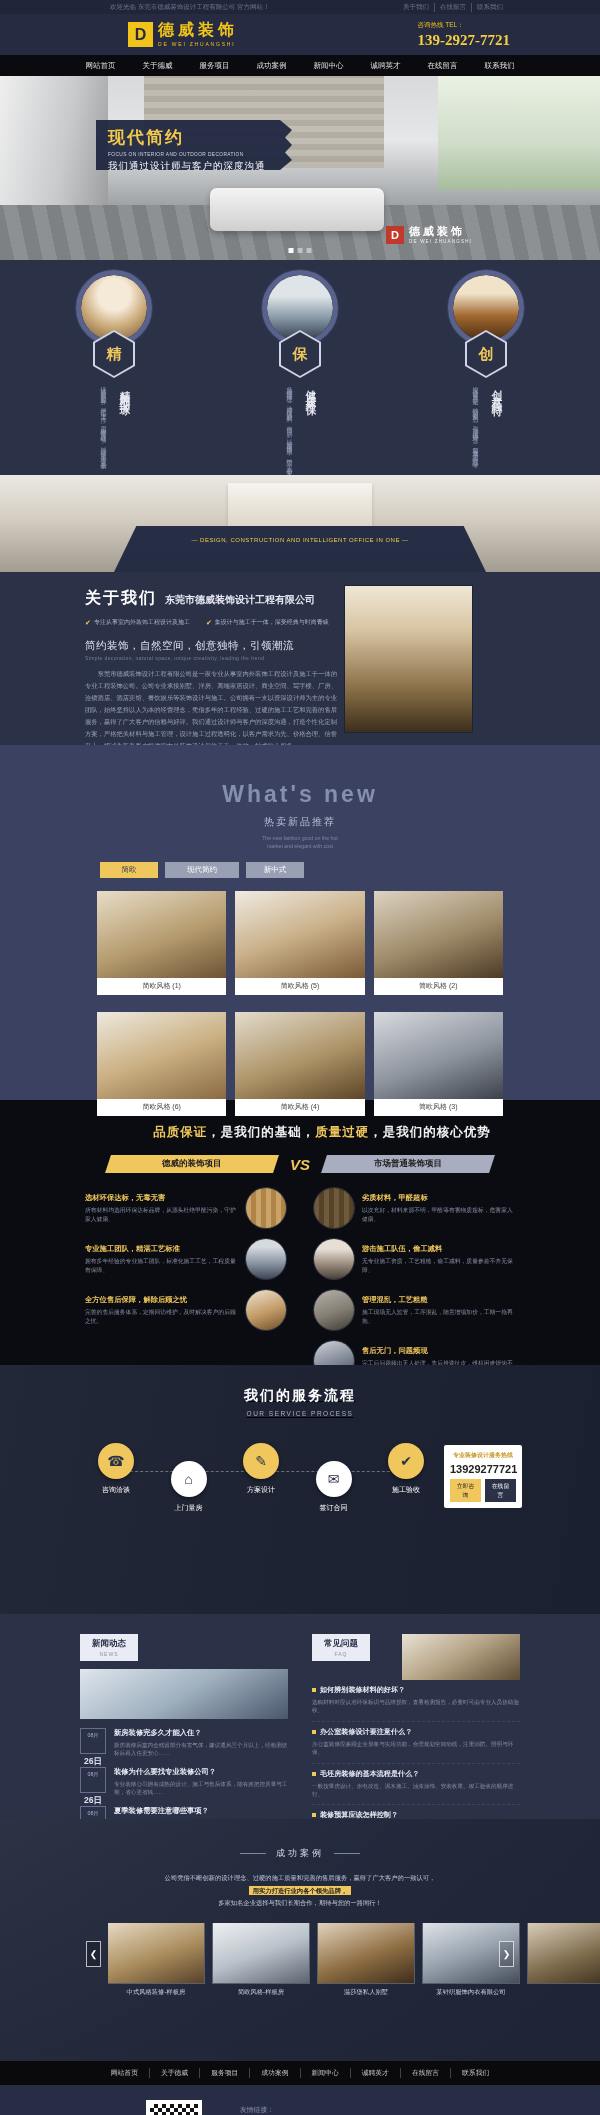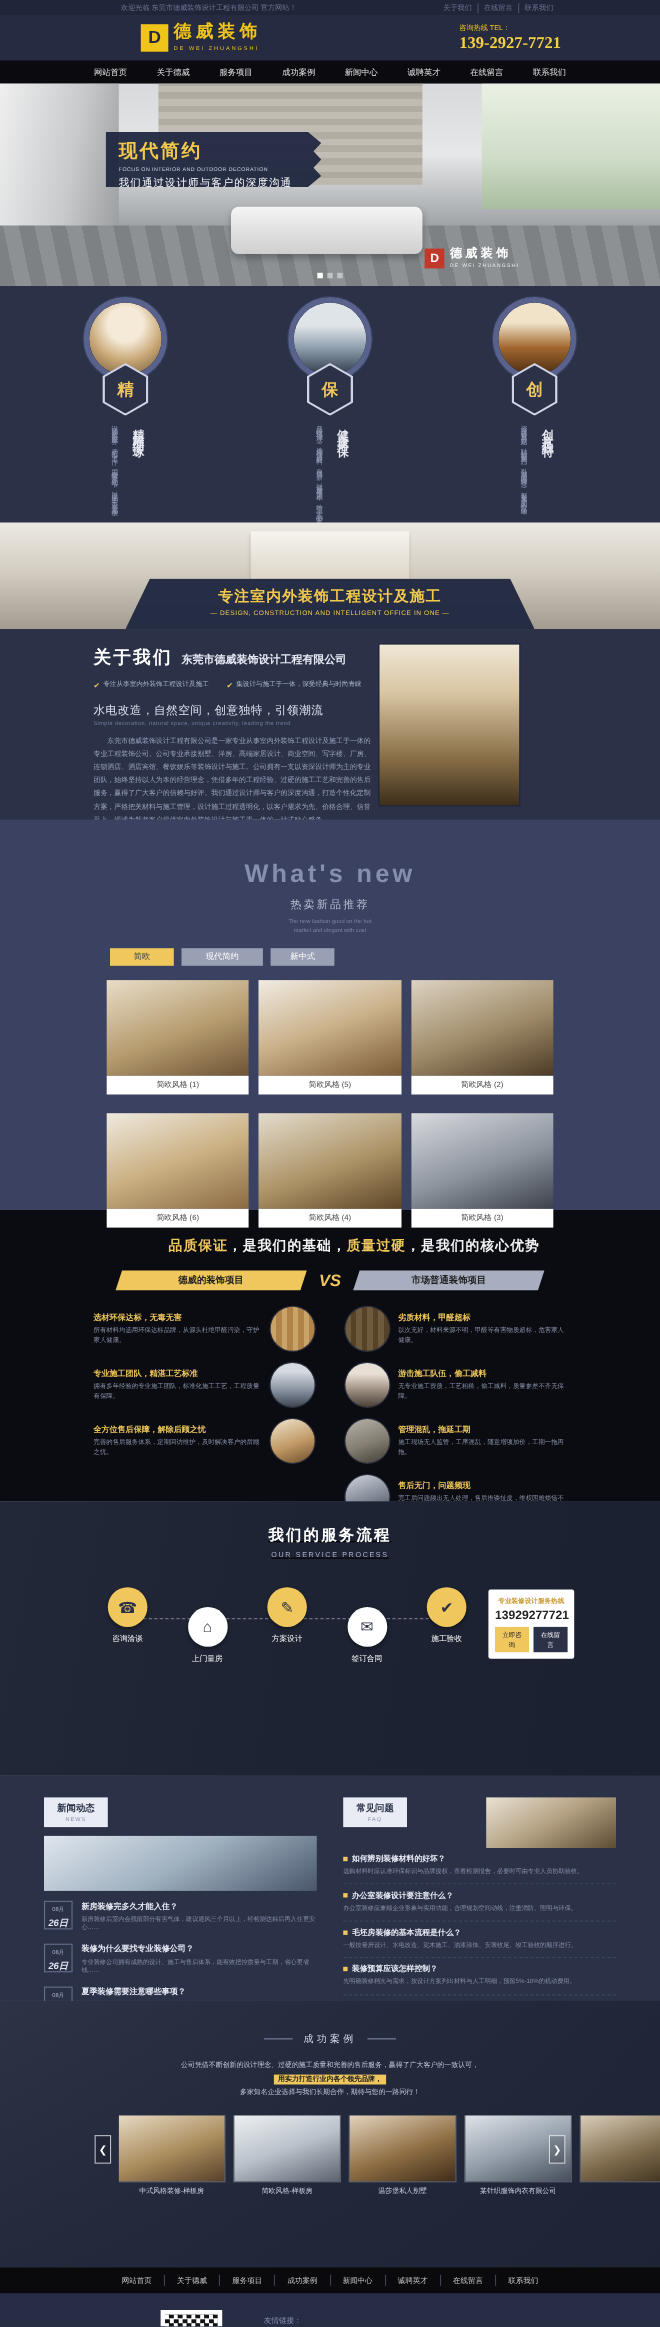--- a/index.html
+++ b/index.html
@@ -155,30 +155,30 @@
   .pr-label{margin-top:6px;font-size:7px;color:#ffffff;}
   .pr-hotline{position:absolute;right:78px;top:80px;width:78px;background:#ffffff;border-radius:2px;padding:6px;text-align:center;}
   .pr-h-title{font-size:6px;font-weight:bold;color:#c79a2e;}
   .pr-h-phone{font-size:11px;font-weight:bold;color:#222;margin:3px 0 4px;}
   .pr-h-btns{display:flex;gap:4px;justify-content:center;}
   .pr-btn{font-size:5.8px;padding:2.5px 6px;cursor:pointer;border:none;}
   .pr-btn.gold{background:#f0c75c;color:#222;}
   .pr-btn.navy{background:#2b3147;color:#fff;}
 
   
-  .newsfaq{height:205px;background:#2b3147;padding:20px 40px 0;display:flex;gap:24px;}
+  .newsfaq{height:205px;background:#2b3147;padding:20px 80px 0;display:flex;gap:24px;}
   .nf-col{flex:1;min-width:0;}
   .nf-tag{width:58px;height:27px;background:#e9ecf5;text-align:center;padding-top:4px;}
   .nf-tag-t{font-size:8.5px;font-weight:bold;color:#2b3147;}
   .nf-tag-e{font-size:5px;color:#8a90a8;margin-top:1px;letter-spacing:1px;}
   .news-img{margin-top:8px;height:50px;background:linear-gradient(150deg,#dfe6ee,#9fb0bf 50%,#49566b);}
   .news-item{display:flex;gap:8px;margin-top:9px;cursor:pointer;}
   .news-date{width:26px;height:26px;flex:none;border:1px solid #666e8c;text-align:center;padding-top:3px;}
   .news-m{font-size:5.2px;color:#aab2cc;}
-  .news-d{font-size:8.5px;font-weight:bold;color:#dfe3f0;margin-top:4px;font-style:italic;}
+  .news-d{font-size:8.5px;font-weight:bold;color:#dfe3f0;margin-top:17px;}
   .news-body{flex:1;min-width:0;}
   .news-t{font-size:7.3px;font-weight:bold;color:#e8ebf5;white-space:nowrap;overflow:hidden;text-overflow:ellipsis;}
   .news-desc{margin-top:3px;font-size:5.6px;color:#868da8;line-height:1.5;max-height:17px;overflow:hidden;}
   .faq-head{display:flex;justify-content:space-between;align-items:flex-start;}
   .faq-img{width:118px;height:46px;background:linear-gradient(150deg,#e8e2d4,#b3a082 50%,#5c4c33);}
   .faq-item{padding:5px 0 6px;border-bottom:1px dashed #3c4460;cursor:pointer;}
   .faq-q{font-size:7.1px;font-weight:bold;color:#e8ebf5;display:flex;align-items:center;gap:4px;}
   .faq-q::before{content:"";width:4px;height:4px;background:#f0c75c;flex:none;}
   .faq-a{margin-top:3px;font-size:5.6px;color:#868da8;line-height:1.5;max-height:17px;overflow:hidden;}
 
@@ -330,42 +330,41 @@
           <span class="vt-desc">资深设计师量身定制，独特的创意构思，引领潮流的设计理念，彰显专属于您的个性品味！</span>
         </div>
           </div>
       </div>
     </div>
   </div>
 
   <div class="strip">
     <div class="strip-shelf"></div>
     <div class="strip-box">
-      <div class="strip-title">专注室内外装饰工程设计及施工</div>
       <div class="strip-sub">—  DESIGN, CONSTRUCTION AND INTELLIGENT OFFICE IN ONE  —</div>
     </div>
   </div>
 
   <div class="about">
     <div class="about-left">
       <div class="about-title-row">
         <span class="about-title">关于我们</span>
         <span class="about-company">东莞市德威装饰设计工程有限公司</span>
       </div>
       <div class="about-points">
         <span class="about-point">
             <span class="chk">✔</span>
             <span>专注从事室内外装饰工程设计及施工</span>
           </span>
         <span class="about-point">
             <span class="chk">✔</span>
             <span>集设计与施工于一体，深受经典与时尚青睐</span>
           </span>
       </div>
-      <div class="about-slogan">水电改造，自然空间，创意独特，引领潮流</div>
+      <div class="about-slogan">简约装饰，自然空间，创意独特，引领潮流</div>
       <div class="about-slogan-en">Simple decoration, natural space, unique creativity, leading the trend</div>
       <div class="about-para">东莞市德威装饰设计工程有限公司是一家专业从事室内外装饰工程设计及施工于一体的专业工程装饰公司。公司专业承接别墅、洋房、高端家居设计、商业空间、写字楼、厂房、连锁酒店、酒店宾馆、餐饮娱乐等装饰设计与施工。公司拥有一支以资深设计师为主的专业团队，始终坚持以人为本的经营理念，凭借多年的工程经验、过硬的施工工艺和完善的售后服务，赢得了广大客户的信赖与好评。我们通过设计师与客户的深度沟通，打造个性化定制方案，严格把关材料与施工管理，设计施工过程透明化，以客户需求为先、价格合理、信誉至上，竭诚为新老客户提供室内外装饰设计与施工于一体的一站式贴心服务。</div>
       <button class="about-more">查看更多</button>
     </div>
     <div class="about-img"></div>
   </div>
 
   <div class="whatsnew">
     <div class="zigzag"></div>
     <div class="wn-title">What's new</div>
@@ -455,21 +454,21 @@
         <div class="cmp-row">
           <div class="cmp-img ci-worry"></div>
           <div class="cmp-txt">
               <div class="cmp-t">游击施工队伍，偷工减料</div>
               <div class="cmp-d">无专业施工资质，工艺粗糙，偷工减料，质量参差不齐无保障。</div>
             </div>
         </div>
         <div class="cmp-row">
           <div class="cmp-img ci-mess"></div>
           <div class="cmp-txt">
-              <div class="cmp-t">管理混乱，拖延工期</div>
+              <div class="cmp-t">管理混乱，工艺粗糙</div>
               <div class="cmp-d">施工现场无人监管，工序混乱，随意增项加价，工期一拖再拖。</div>
             </div>
         </div>
         <div class="cmp-row">
           <div class="cmp-img ci-phone"></div>
           <div class="cmp-txt">
               <div class="cmp-t">售后无门，问题频现</div>
               <div class="cmp-d">完工后问题频出无人处理，售后推诿扯皮，维权困难烦恼不断。</div>
             </div>
         </div>

